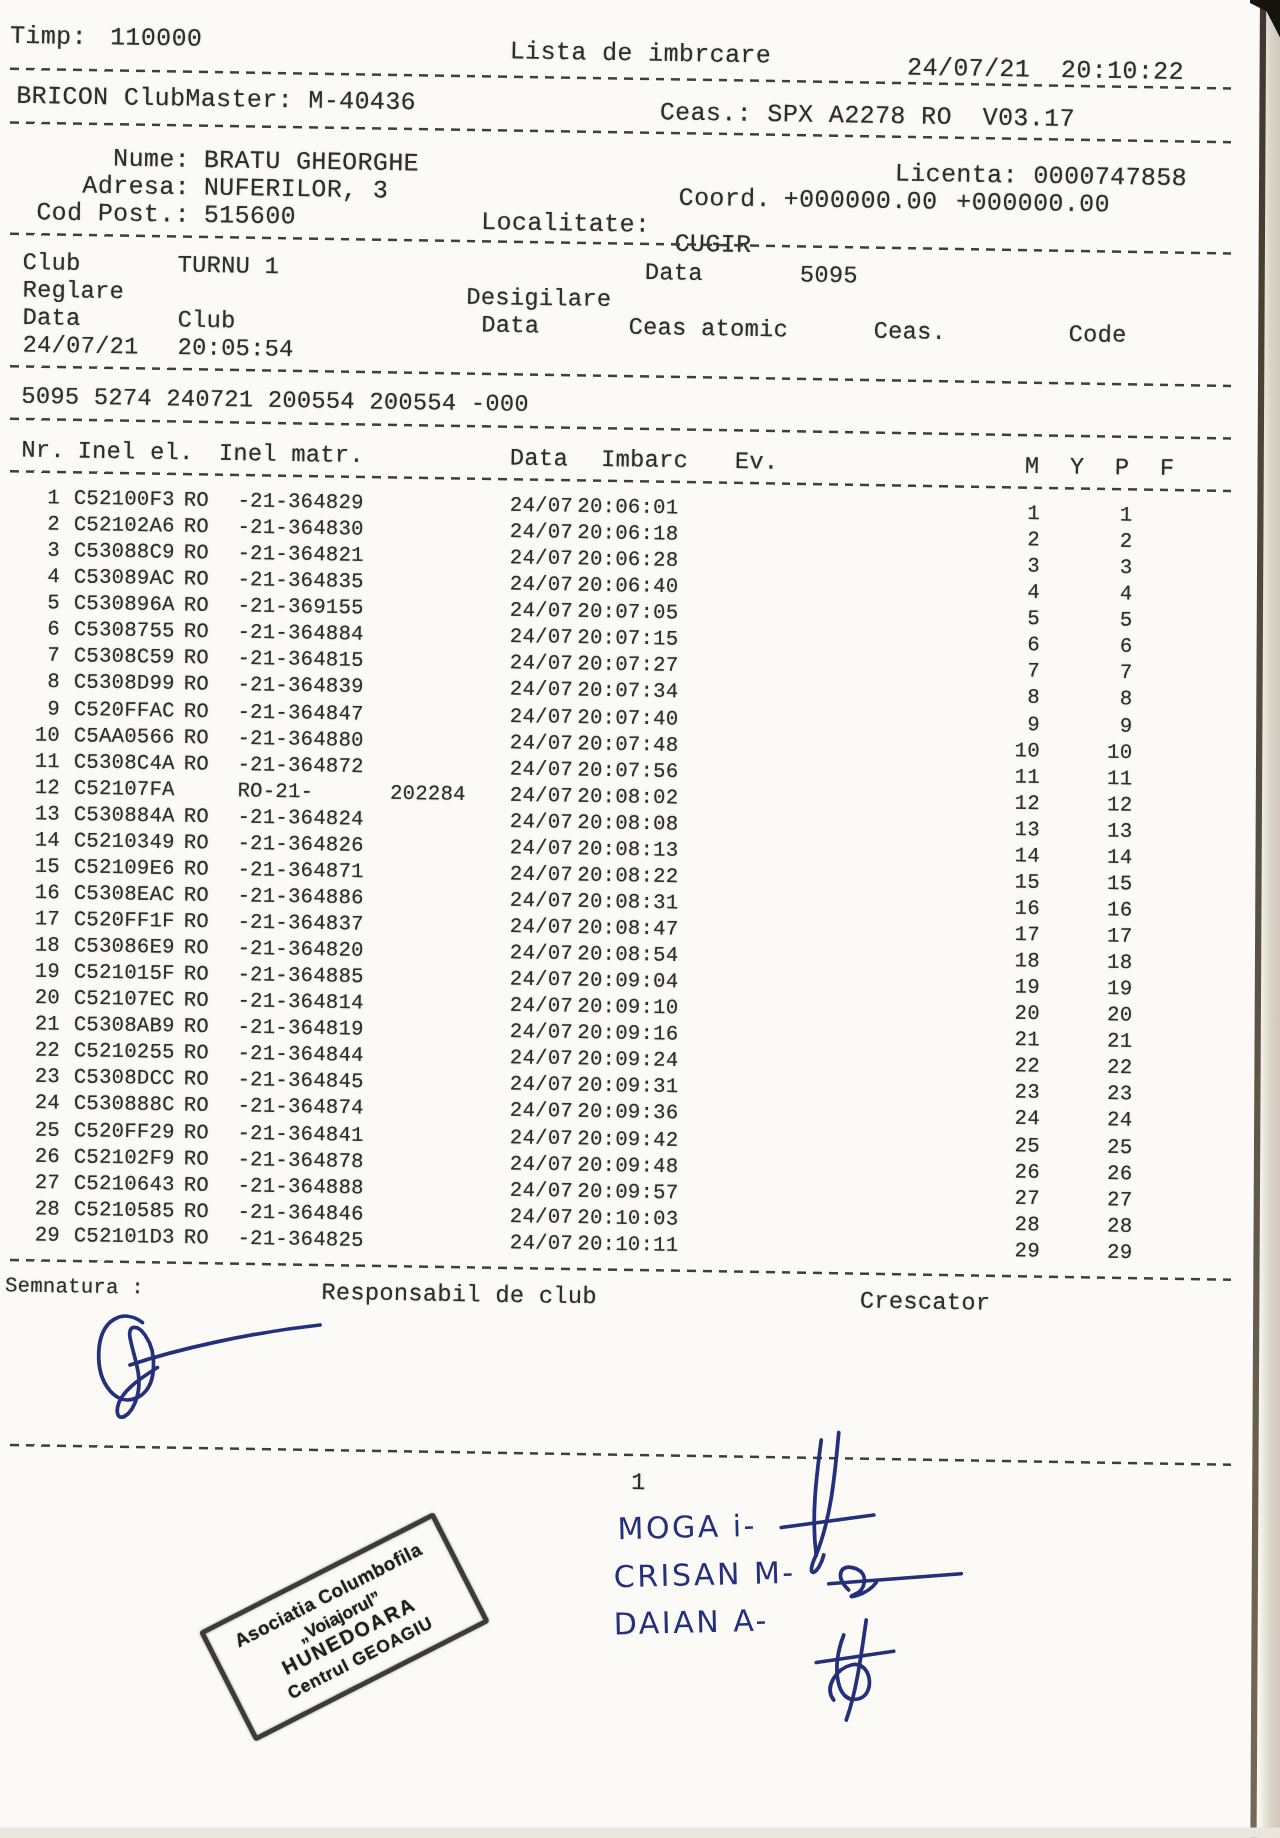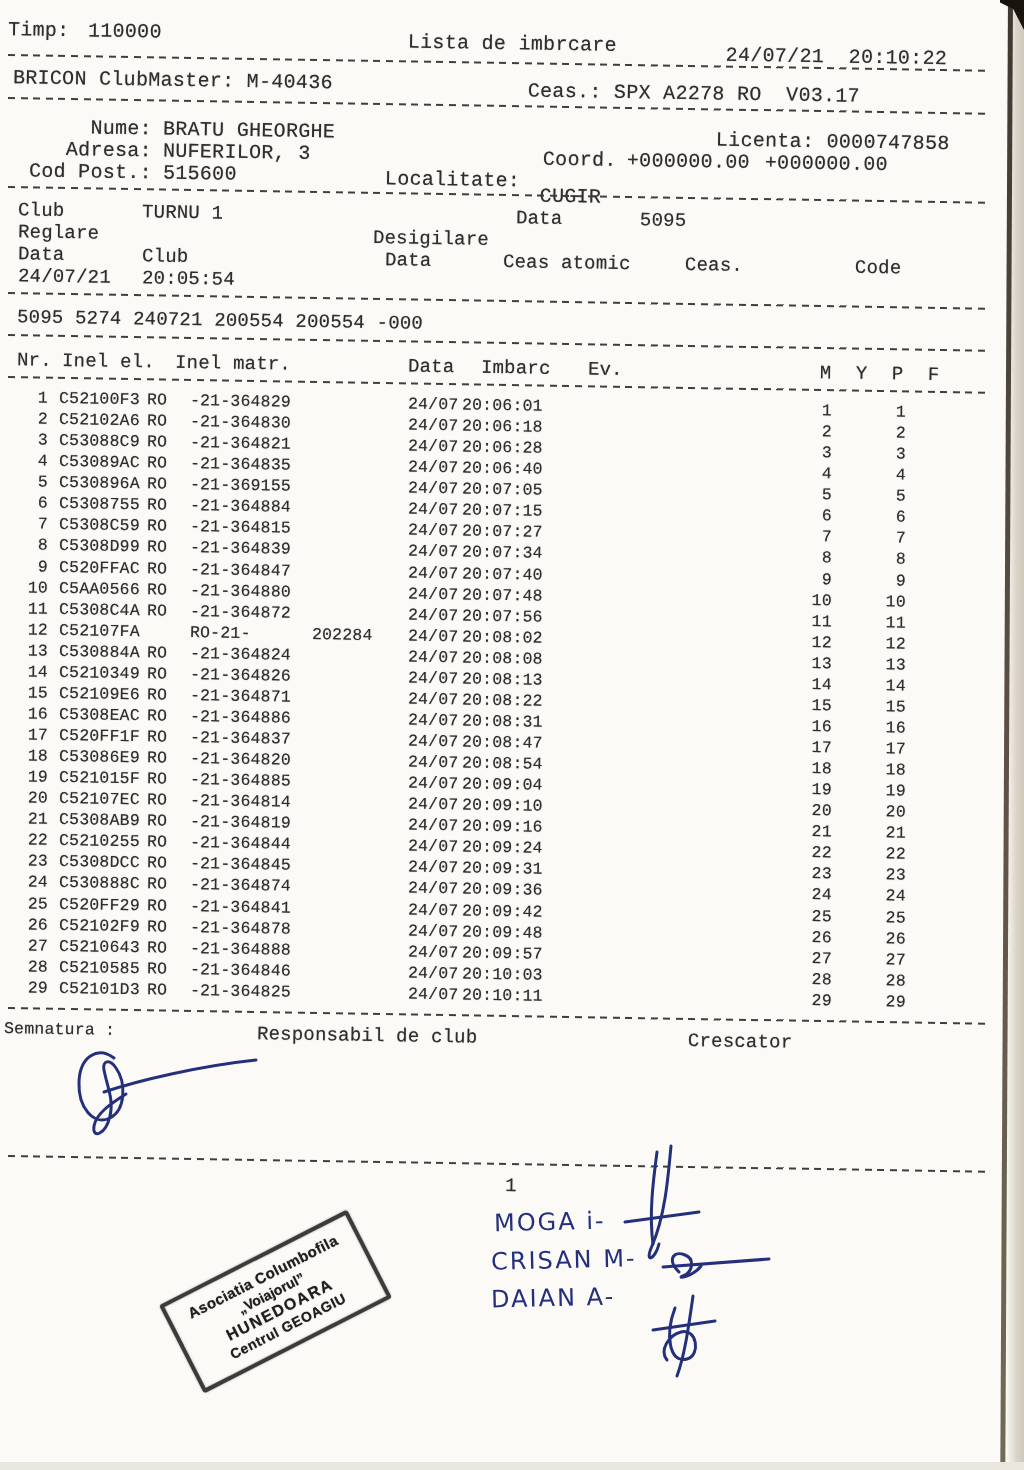--- a/index.html
+++ b/index.html
@@ -101,21 +101,21 @@
   </div>
   <div class="line fb" style="top:222px">
     <span style="left:18px">Reglare</span>
     <span style="left:373px">Desigilare</span>
   </div>
   <div class="line fb" style="top:244px">
     <span style="left:18px">Data</span>
     <span style="left:142px">Club</span>
     <span style="left:385px">Data</span>
     <span style="left:503px">Ceas atomic</span>
-    <span style="left:685px">Ceas.</span>
+    <span style="left:699px">Ceas.</span>
     <span style="left:855px">Code</span>
   </div>
   <div class="line fb" style="top:266px">
     <span style="left:18px">24/07/21</span>
     <span style="left:142px">20:05:54</span>
   </div>
   <div class="dash" style="top:292px"></div>
 
   <div class="line fb" style="top:307px">
     <span style="left:17px">5095 5274 240721 200554 200554 -000</span>

